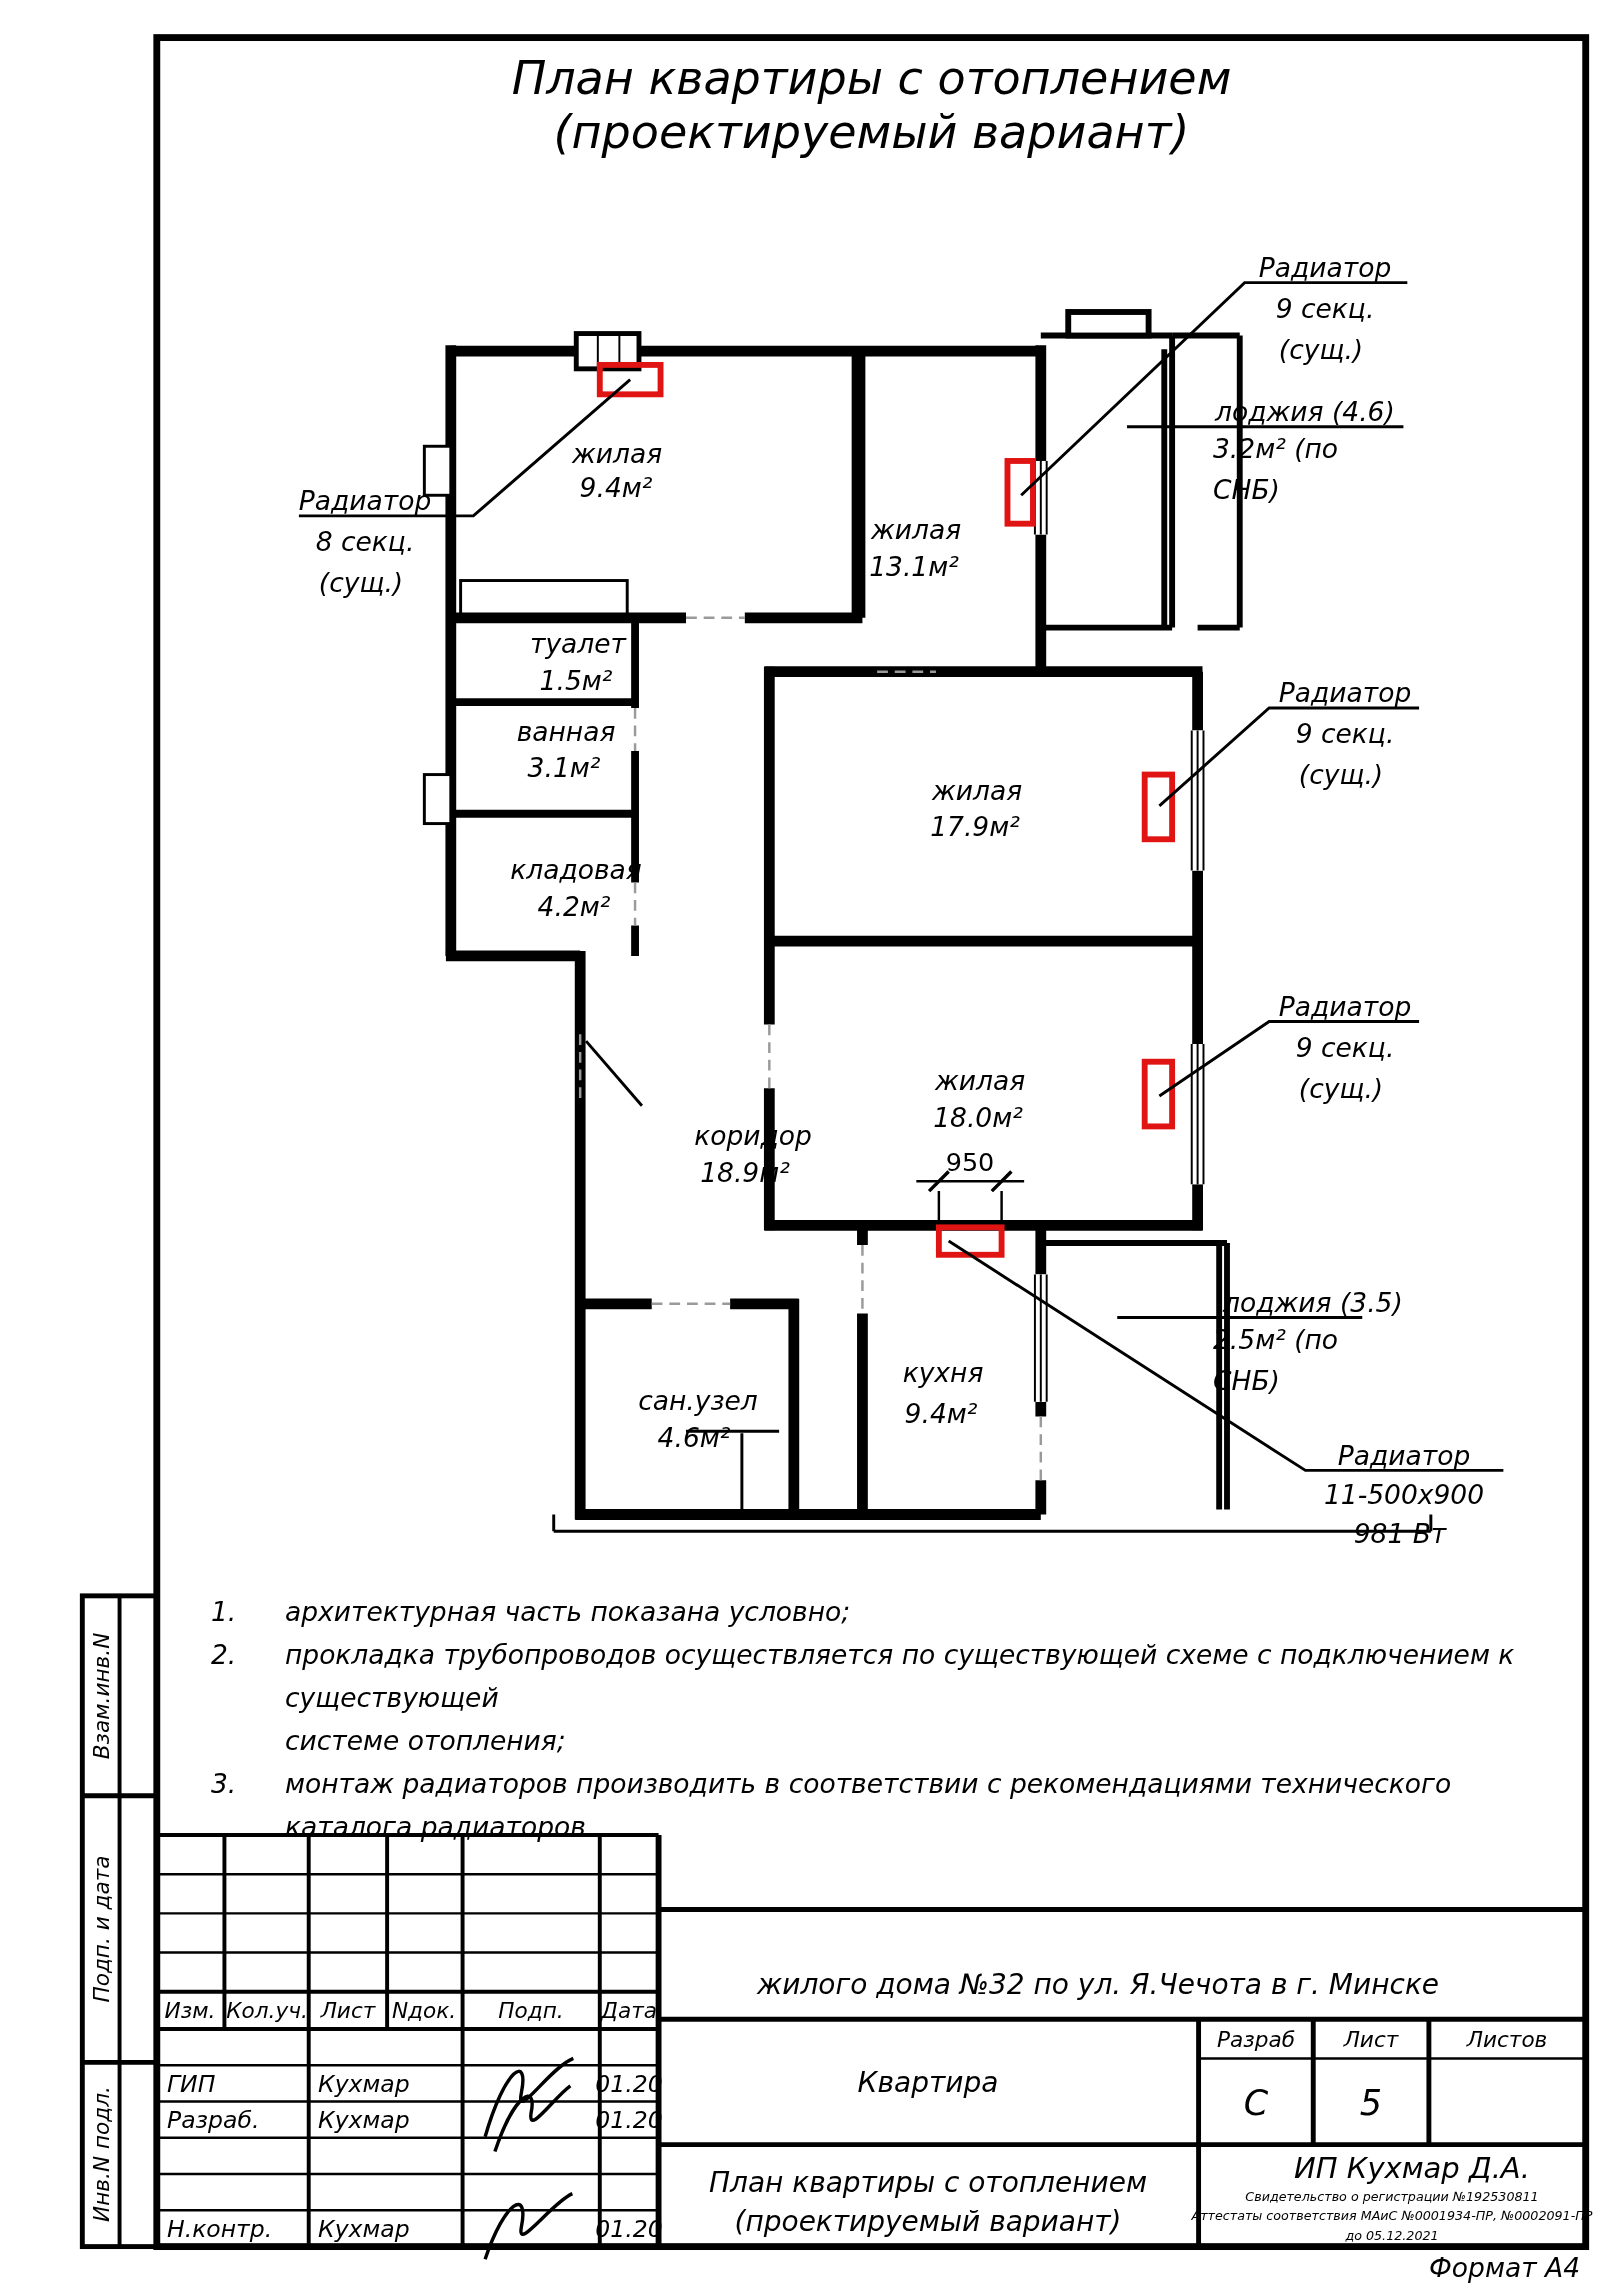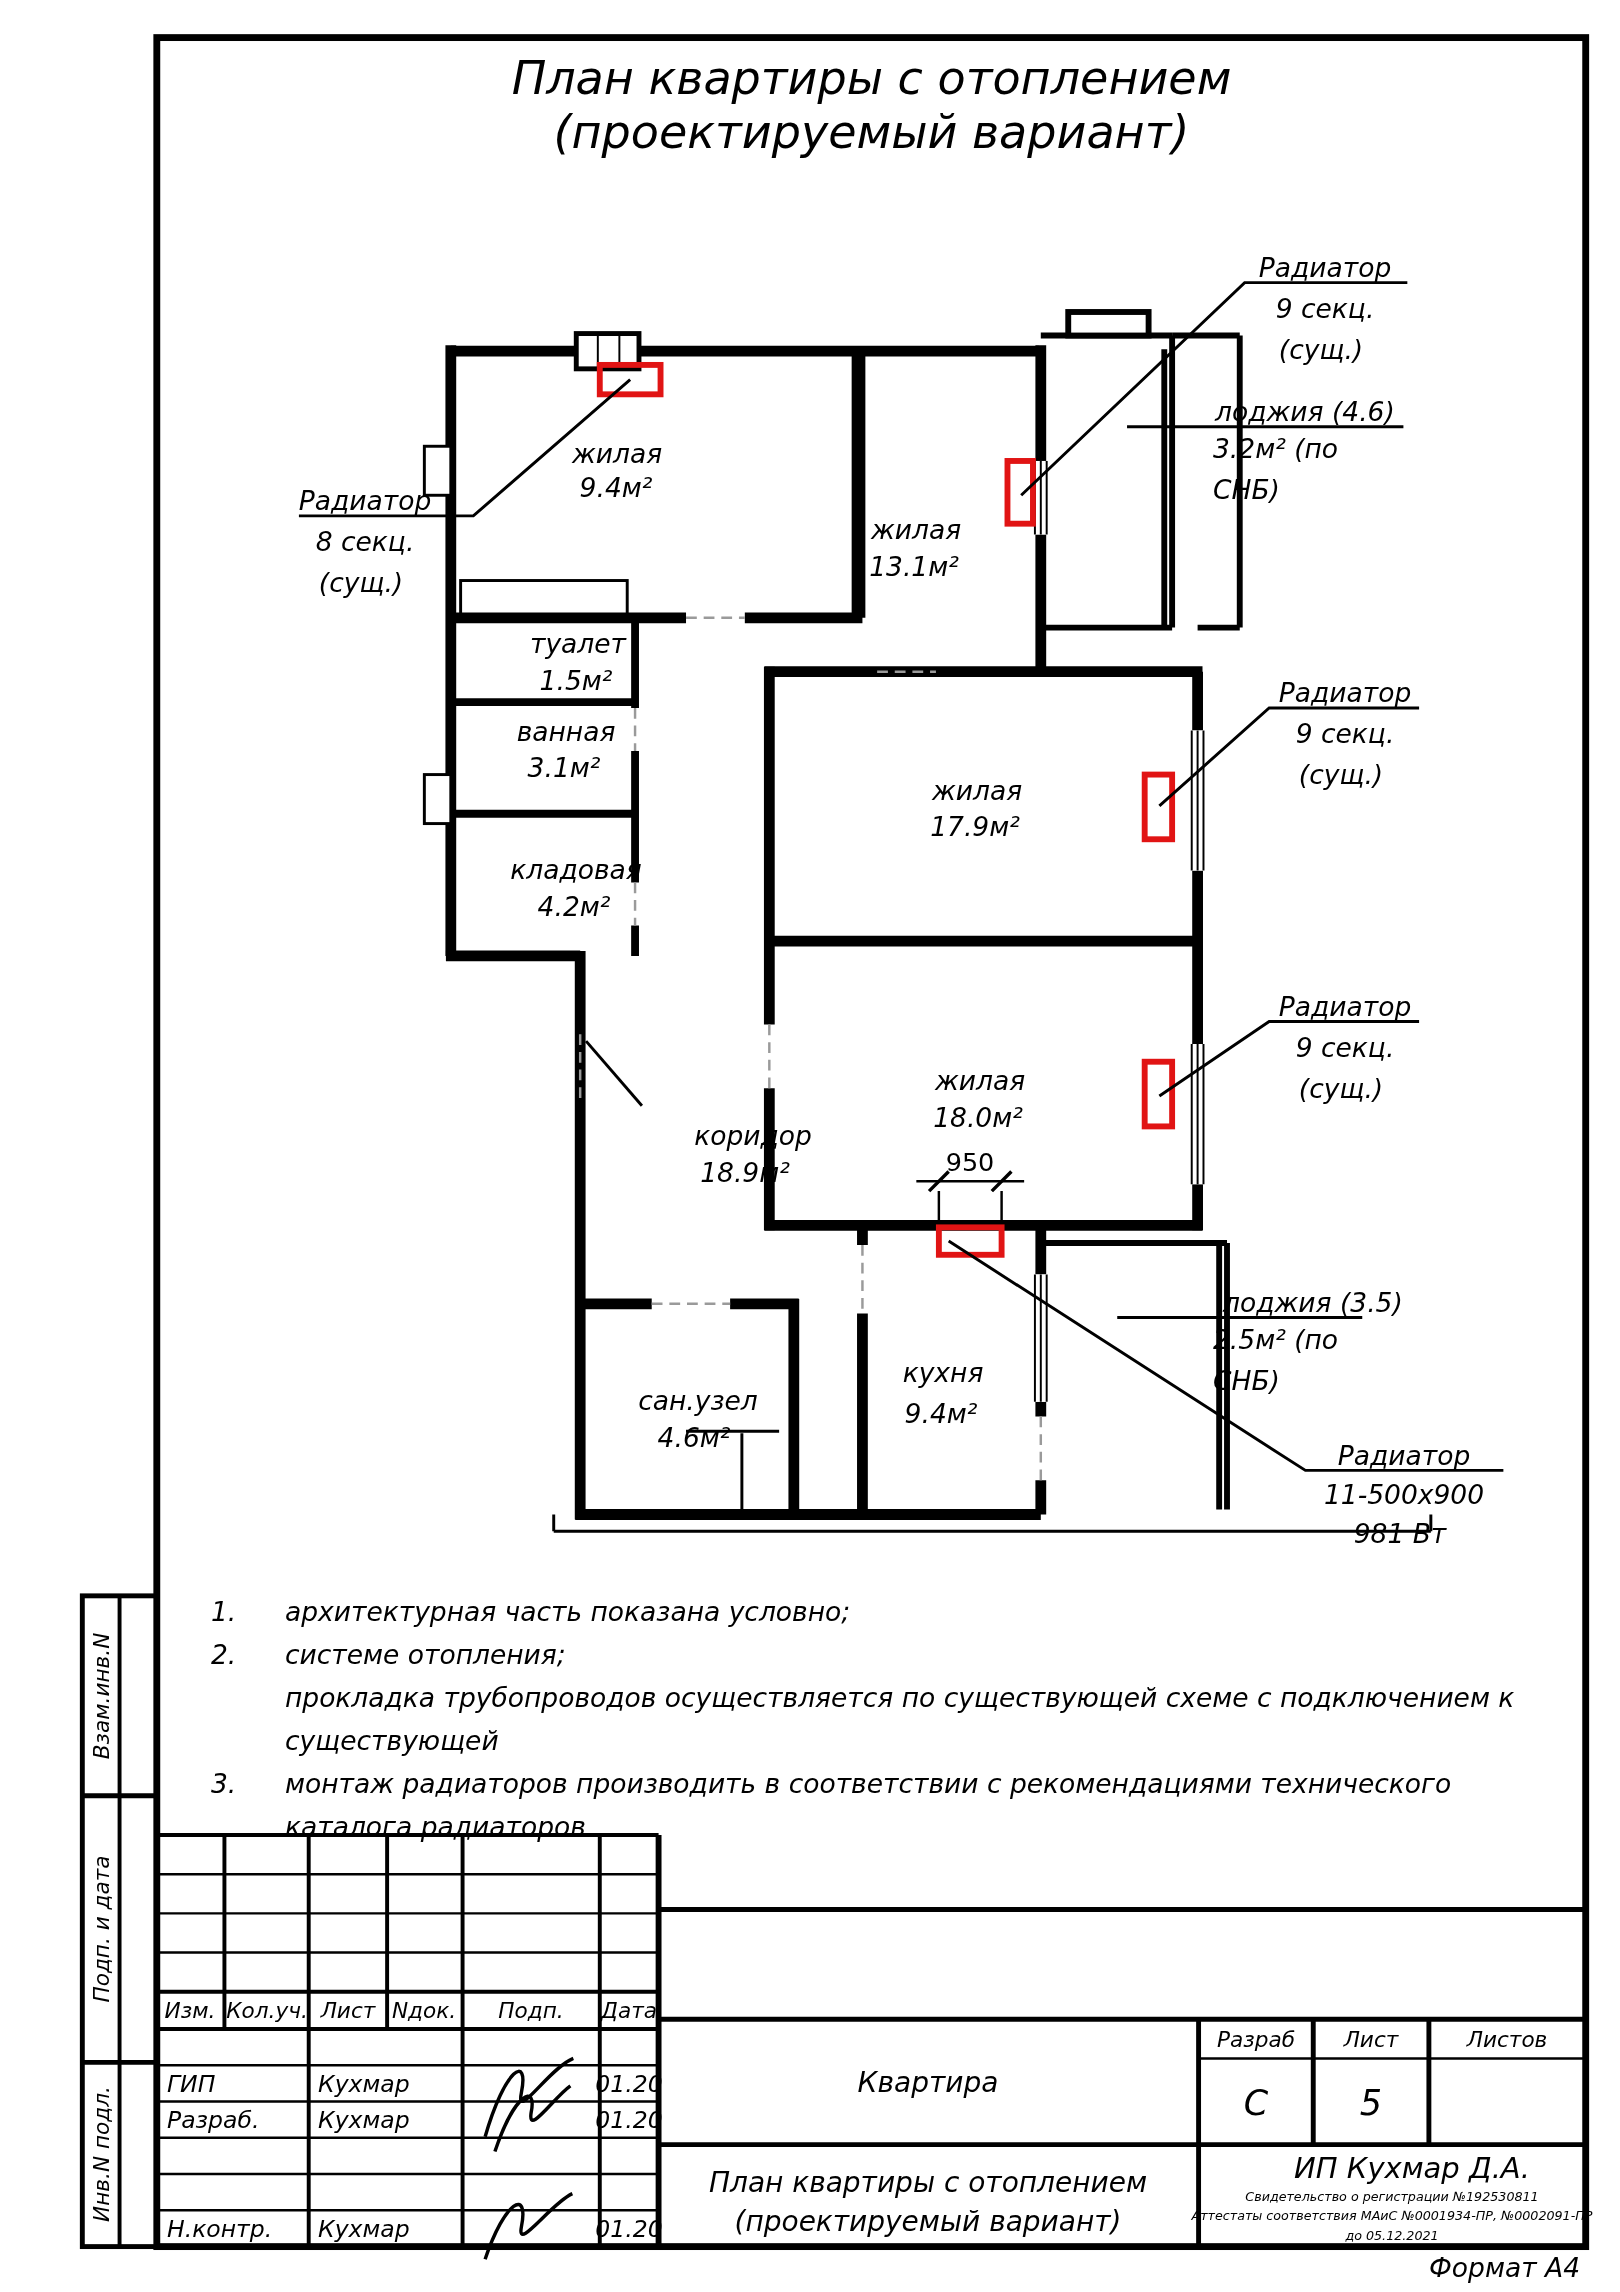--- a/index.html
+++ b/index.html
@@ -208,22 +208,22 @@
   <div class="notes">
     <div class="note-row">
       <div class="note-num">1.</div>
       <div class="note-lines">
         <div class="note-line">архитектурная часть показана условно;</div>
       </div>
     </div>
     <div class="note-row">
       <div class="note-num">2.</div>
       <div class="note-lines">
+        <div class="note-line">прокладка трубопроводов осуществляется по существующей схеме с подключением к существующей</div>
         <div class="note-line">системе отопления;</div>
-        <div class="note-line">прокладка трубопроводов осуществляется по существующей схеме с подключением к существующей</div>
       </div>
     </div>
     <div class="note-row">
       <div class="note-num">3.</div>
       <div class="note-lines">
         <div class="note-line">монтаж радиаторов производить в соответствии с рекомендациями технического каталога радиаторов</div>
       </div>
     </div>
   </div>
 
@@ -237,20 +237,21 @@
   <div class="abs tb f24 vctr" style="left:167px;top:2084px">ГИП</div>
   <div class="abs tb f24 vctr" style="left:318px;top:2084px">Кухмар</div>
   <div class="abs tb f24 ctr" style="left:629px;top:2084px">01.20</div>
   <div class="abs tb f24 vctr" style="left:167px;top:2120px">Разраб.</div>
   <div class="abs tb f24 vctr" style="left:318px;top:2120px">Кухмар</div>
   <div class="abs tb f24 ctr" style="left:629px;top:2120px">01.20</div>
   <div class="abs tb f24 vctr" style="left:167px;top:2229px">Н.контр.</div>
   <div class="abs tb f24 vctr" style="left:318px;top:2229px">Кухмар</div>
   <div class="abs tb f24 ctr" style="left:629px;top:2229px">01.20</div>
 
+  <div class="abs tb f29 ctr" style="left:1098px;top:1984px">жилого дома №32 по ул. Я.Чечота в г. Минске</div>
 
   <div class="abs tb f29 ctr" style="left:928px;top:2082px">Квартира</div>
   <div class="abs tb f22 ctr" style="left:1256px;top:2039px">Разраб</div>
   <div class="abs tb f22 ctr" style="left:1371px;top:2039px">Лист</div>
   <div class="abs tb f22 ctr" style="left:1507px;top:2039px">Листов</div>
   <div class="abs tb f36 ctr" style="left:1256px;top:2103px">С</div>
   <div class="abs tb f36 ctr" style="left:1371px;top:2103px">5</div>
 
   <div class="abs tb f29 ctr" style="left:928px;top:2182px">План квартиры с отоплением</div>
   <div class="abs tb f29 ctr" style="left:928px;top:2221px">(проектируемый вариант)</div>

